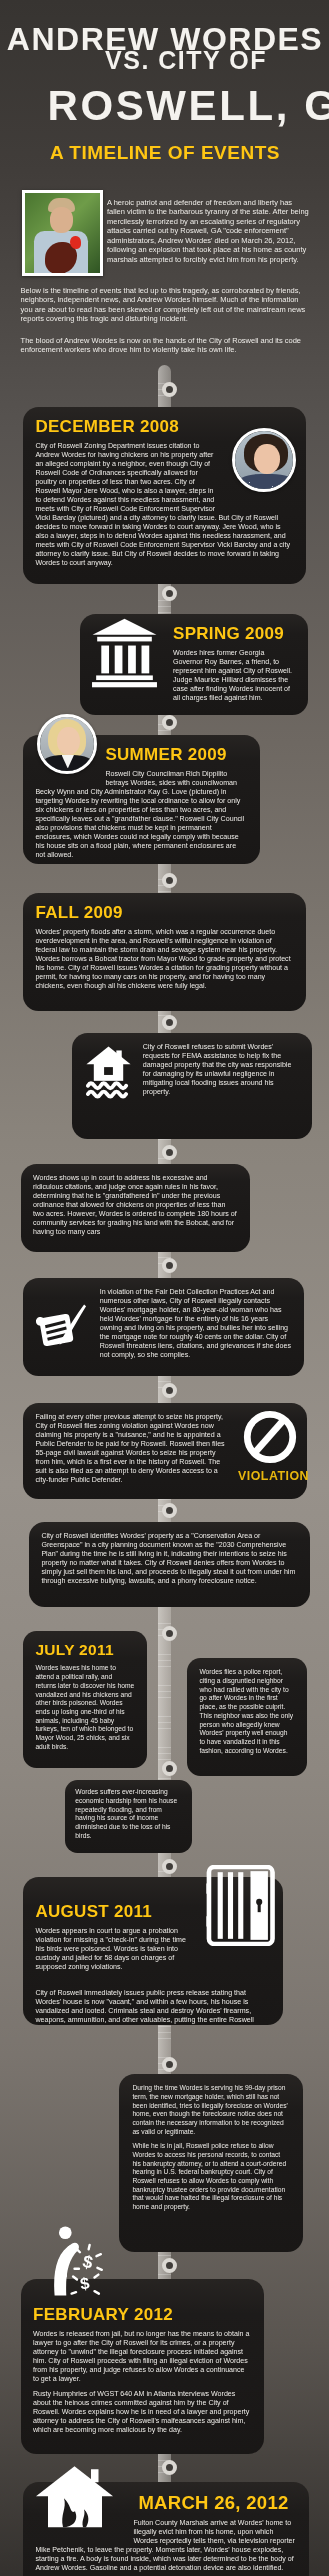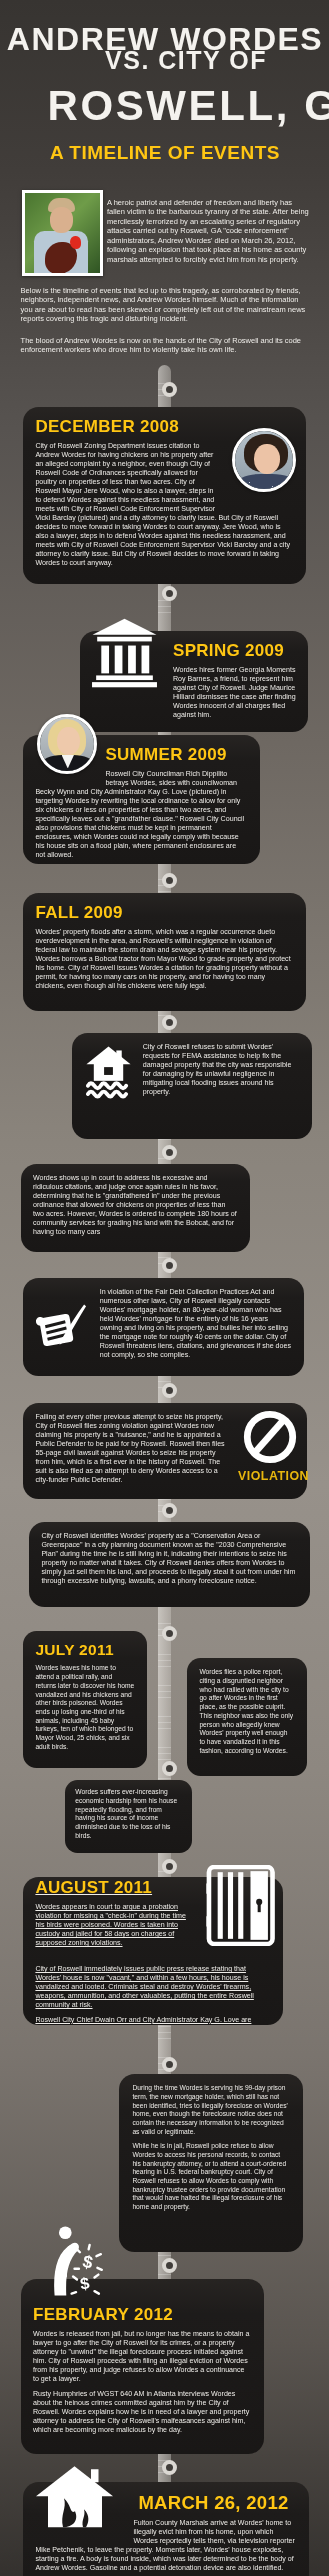--- a/index.html
+++ b/index.html
@@ -119,23 +119,23 @@
     <div class="fl-r" style="width:77px; height:72px;"></div>
     <p>City of Roswell Zoning Department issues citation to Andrew Wordes for having chickens on his property after an alleged complaint by a neighbor, even though City of Roswell Code of Ordinances specifically allowed for poultry on properties of less than two acres. City of Roswell Mayor Jere Wood, who is also a lawyer, steps in to defend Wordes against this needless harassment, and meets with City of Roswell Code Enforcement Supervisor Vicki Barclay (pictured) and a city attorney to clarify issue. But City of Roswell decides to move forward in taking Wordes to court anyway. Jere Wood, who is also a lawyer, steps in to defend Wordes against this needless harassment, and meets with City of Roswell Code Enforcement Supervisor Vicki Barclay and a city attorney to clarify issue. But City of Roswell decides to move forward in taking Wordes to court anyway.</p>
   </div>
   <div class="photo-circle" style="left:232px; top:428px; width:58px; height:58px;">
     <div class="v-bg"></div>
     <div class="v-hair"></div>
     <div class="v-face"></div>
     <div class="v-top"></div>
   </div>
 
-  <div class="card" style="left:80px; top:631px; width:228px; height:101px; padding-left:93px;">
+  <div class="card" style="left:80px; top:614px; width:228px; height:101px; padding-left:93px;">
     <h2>SPRING 2009</h2>
-    <p>Wordes hires former Georgia Moments Roy Barnes, a friend, to represent him against City of Roswell. Judge Maurice Hilliard dismisses the case after finding Wordes innocent of all charges filed against him.</p>
+    <p>Wordes hires former Georgia Governor Roy Barnes, a friend, to represent him against City of Roswell. Judge Maurice Hilliard dismisses the case after finding Wordes innocent of all charges filed against him.</p>
   </div>
   <svg class="icon-overlay" style="left:91px; top:617px;" width="67" height="71" viewBox="0 0 130 135" fill="#fff">
     <polygon points="65,2 127,33 3,33"></polygon>
     <rect x="12" y="37" width="106" height="9"></rect>
     <rect x="20" y="54" width="15" height="54"></rect>
     <rect x="46" y="54" width="15" height="54"></rect>
     <rect x="72" y="54" width="15" height="54"></rect>
     <rect x="98" y="54" width="15" height="54"></rect>
     <rect x="10" y="112" width="110" height="9"></rect>
     <rect x="2" y="125" width="126" height="10"></rect>
@@ -206,21 +206,21 @@
     <h2 style="font-size:15.5px;">JULY 2011</h2>
     <p>Wordes leaves his home to attend a political rally, and returns later to discover his home vandalized and his chickens and other birds poisoned. Wordes ends up losing one-third of his animals, including 45 baby turkeys, ten of which belonged to Mayor Wood, 25 chicks, and six adult birds.</p>
   </div>
   <div class="card small" style="left:187px; top:1658px; width:120px; height:118px; border-radius:13.4px;">
     <p>Wordes files a police report, citing a disgruntled neighbor who had rallied with the city to go after Wordes in the first place, as the possible culprit. This neighbor was also the only person who allegedly knew Wordes' property well enough to have vandalized it in this fashion, according to Wordes.</p>
   </div>
   <div class="card small" style="left:65px; top:1780px; width:127px; height:73px; border-radius:12.4px; padding:8.2px 10.3px;">
     <p>Wordes suffers ever-increasing economic hardship from his house repeatedly flooding, and from having his source of income diminished due to the loss of his birds.</p>
   </div>
 
-  <div class="card" style="left:23px; top:1877px; width:260px; height:148px; padding-top:1px;text-decoration:underline;">
+  <div class="card" style="left:23px; top:1877px; width:260px; height:148px; padding-top:25px;">
     <h2>AUGUST 2011</h2>
     <div class="fl-r" style="width:82px; height:62px;"></div>
     <p>Wordes appears in court to argue a probation violation for missing a "check-in" during the time his birds were poisoned. Wordes is taken into custody and jailed for 58 days on charges of supposed zoning violations.</p>
     <p style="clear:both;">City of Roswell immediately issues public press release stating that Wordes' house is now "vacant," and within a few hours, his house is vandalized and looted. Criminals steal and destroy Wordes' firearms, weapons, ammunition, and other valuables, putting the entire Roswell community at risk.</p>
     <p>Roswell City Chief Dwain Orr and City Administrator Kay G. Love are notified about the incident, and respond by saying they will do nothing about it.</p>
   </div>
   <svg class="icon-overlay" style="left:206px; top:1865px;" width="70" height="81" viewBox="0 0 135 158">
     <rect x="5" y="4" width="124" height="150" rx="10" fill="none" stroke="#fff" stroke-width="9"></rect>
     <rect x="22" y="14" width="10" height="130" fill="#fff"></rect>
     <rect x="42" y="14" width="10" height="130" fill="#fff"></rect>

